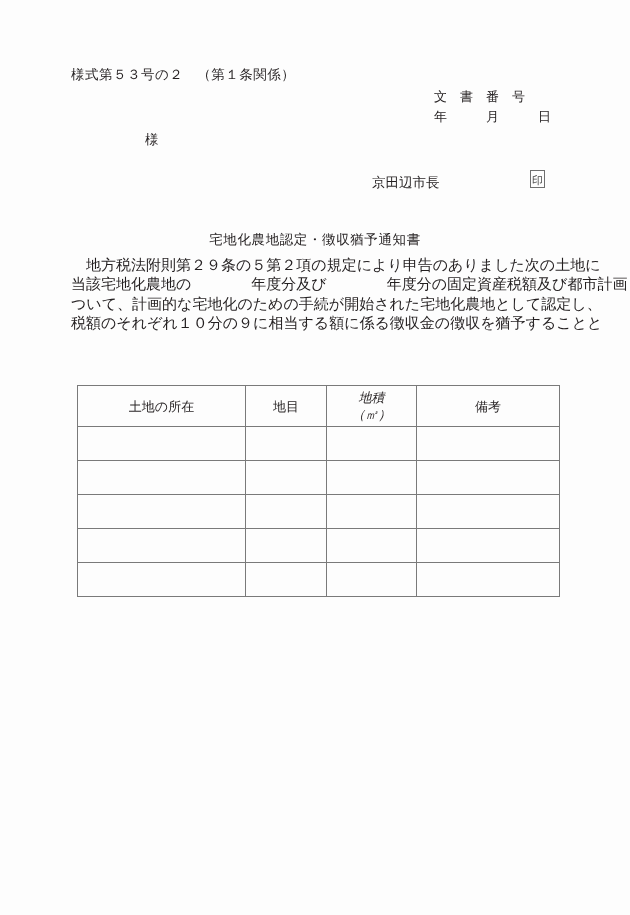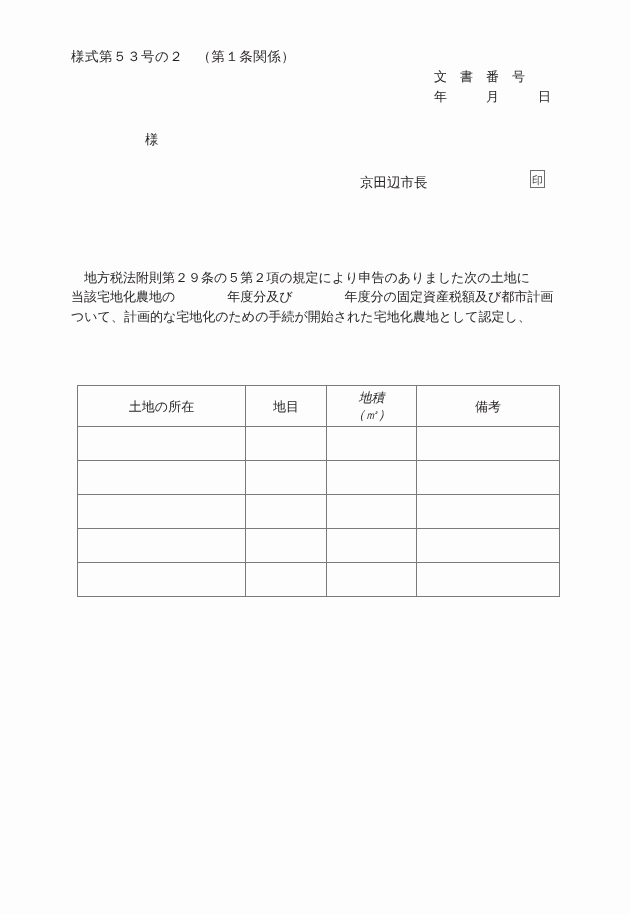--- a/index.html
+++ b/index.html
@@ -20,31 +20,31 @@
 
   .page {
     position: absolute;
     inset: 0;
   }
 
   
   .form-number {
     position: absolute;
     left: 71px;
-    top: 48px;
+    top: 66px;
     font-size: 13.5px;
     letter-spacing: 0.5px;
     white-space: pre;
   }
 
   
   .doc-meta {
     position: absolute;
     right: 79px;
-    top: 67px;
+    top: 87px;
     font-size: 13px;
     text-align: left;
     line-height: 20px;
   }
   .doc-meta .meta-line {
     white-space: pre;
     display: block;
   }
 
   
@@ -59,21 +59,21 @@
   
   .issuer-row {
     position: absolute;
     left: 360px;
     top: 173px;
     width: 190px;
     height: 24px;
   }
   .issuer-name {
     position: absolute;
-    left: 0;
+    left: 12px;
     top: 1px;
     font-size: 13.5px;
     white-space: pre;
   }
   .seal-box {
     position: absolute;
     left: 170px;
     top: -3px;
     width: 15px;
     height: 18px;
@@ -93,23 +93,23 @@
     top: 231px;
     text-align: center;
     font-size: 13.5px;
     letter-spacing: 0.6px;
   }
 
   
   .body-text {
     position: absolute;
     left: 71px;
-    top: 268px;
+    top: 256px;
     width: 480px;
-    font-size: 13px;
+    font-size: 15px;
     line-height: 19.4px;
   }
   .body-text .line {
     display: block;
     white-space: pre;
   }
 
   
   .land-table {
     position: absolute;
@@ -155,25 +155,27 @@
     <span class="meta-line">年　　　月　　　日</span>
   </div>
 
   <div class="addressee" style="left:145px;">様</div>
 
   <div class="issuer-row">
     <span class="issuer-name">京田辺市長</span>
     <span class="seal-box">印</span>
   </div>
 
+  <div class="doc-title">宅地化農地認定・徴収猶予通知書</div>
 
   <div class="body-text">
     <span class="line">　地方税法附則第２９条の５第２項の規定により申告のありました次の土地に</span>
     <span class="line">当該宅地化農地の　　　　年度分及び　　　　年度分の固定資産税額及び都市計画</span>
     <span class="line">ついて、計画的な宅地化のための手続が開始された宅地化農地として認定し、</span>
+    <span class="line">税額のそれぞれ１０分の９に相当する額に係る徴収金の徴収を猶予することと</span>
   </div>
 
   <table class="land-table">
     <thead>
       <tr>
         <td class="col-location">土地の所在</td>
         <td class="col-category">地目</td>
         <td class="col-area">
           <span class="hdr-stack">地積</span>
           <span class="hdr-stack">（㎡）</span>

